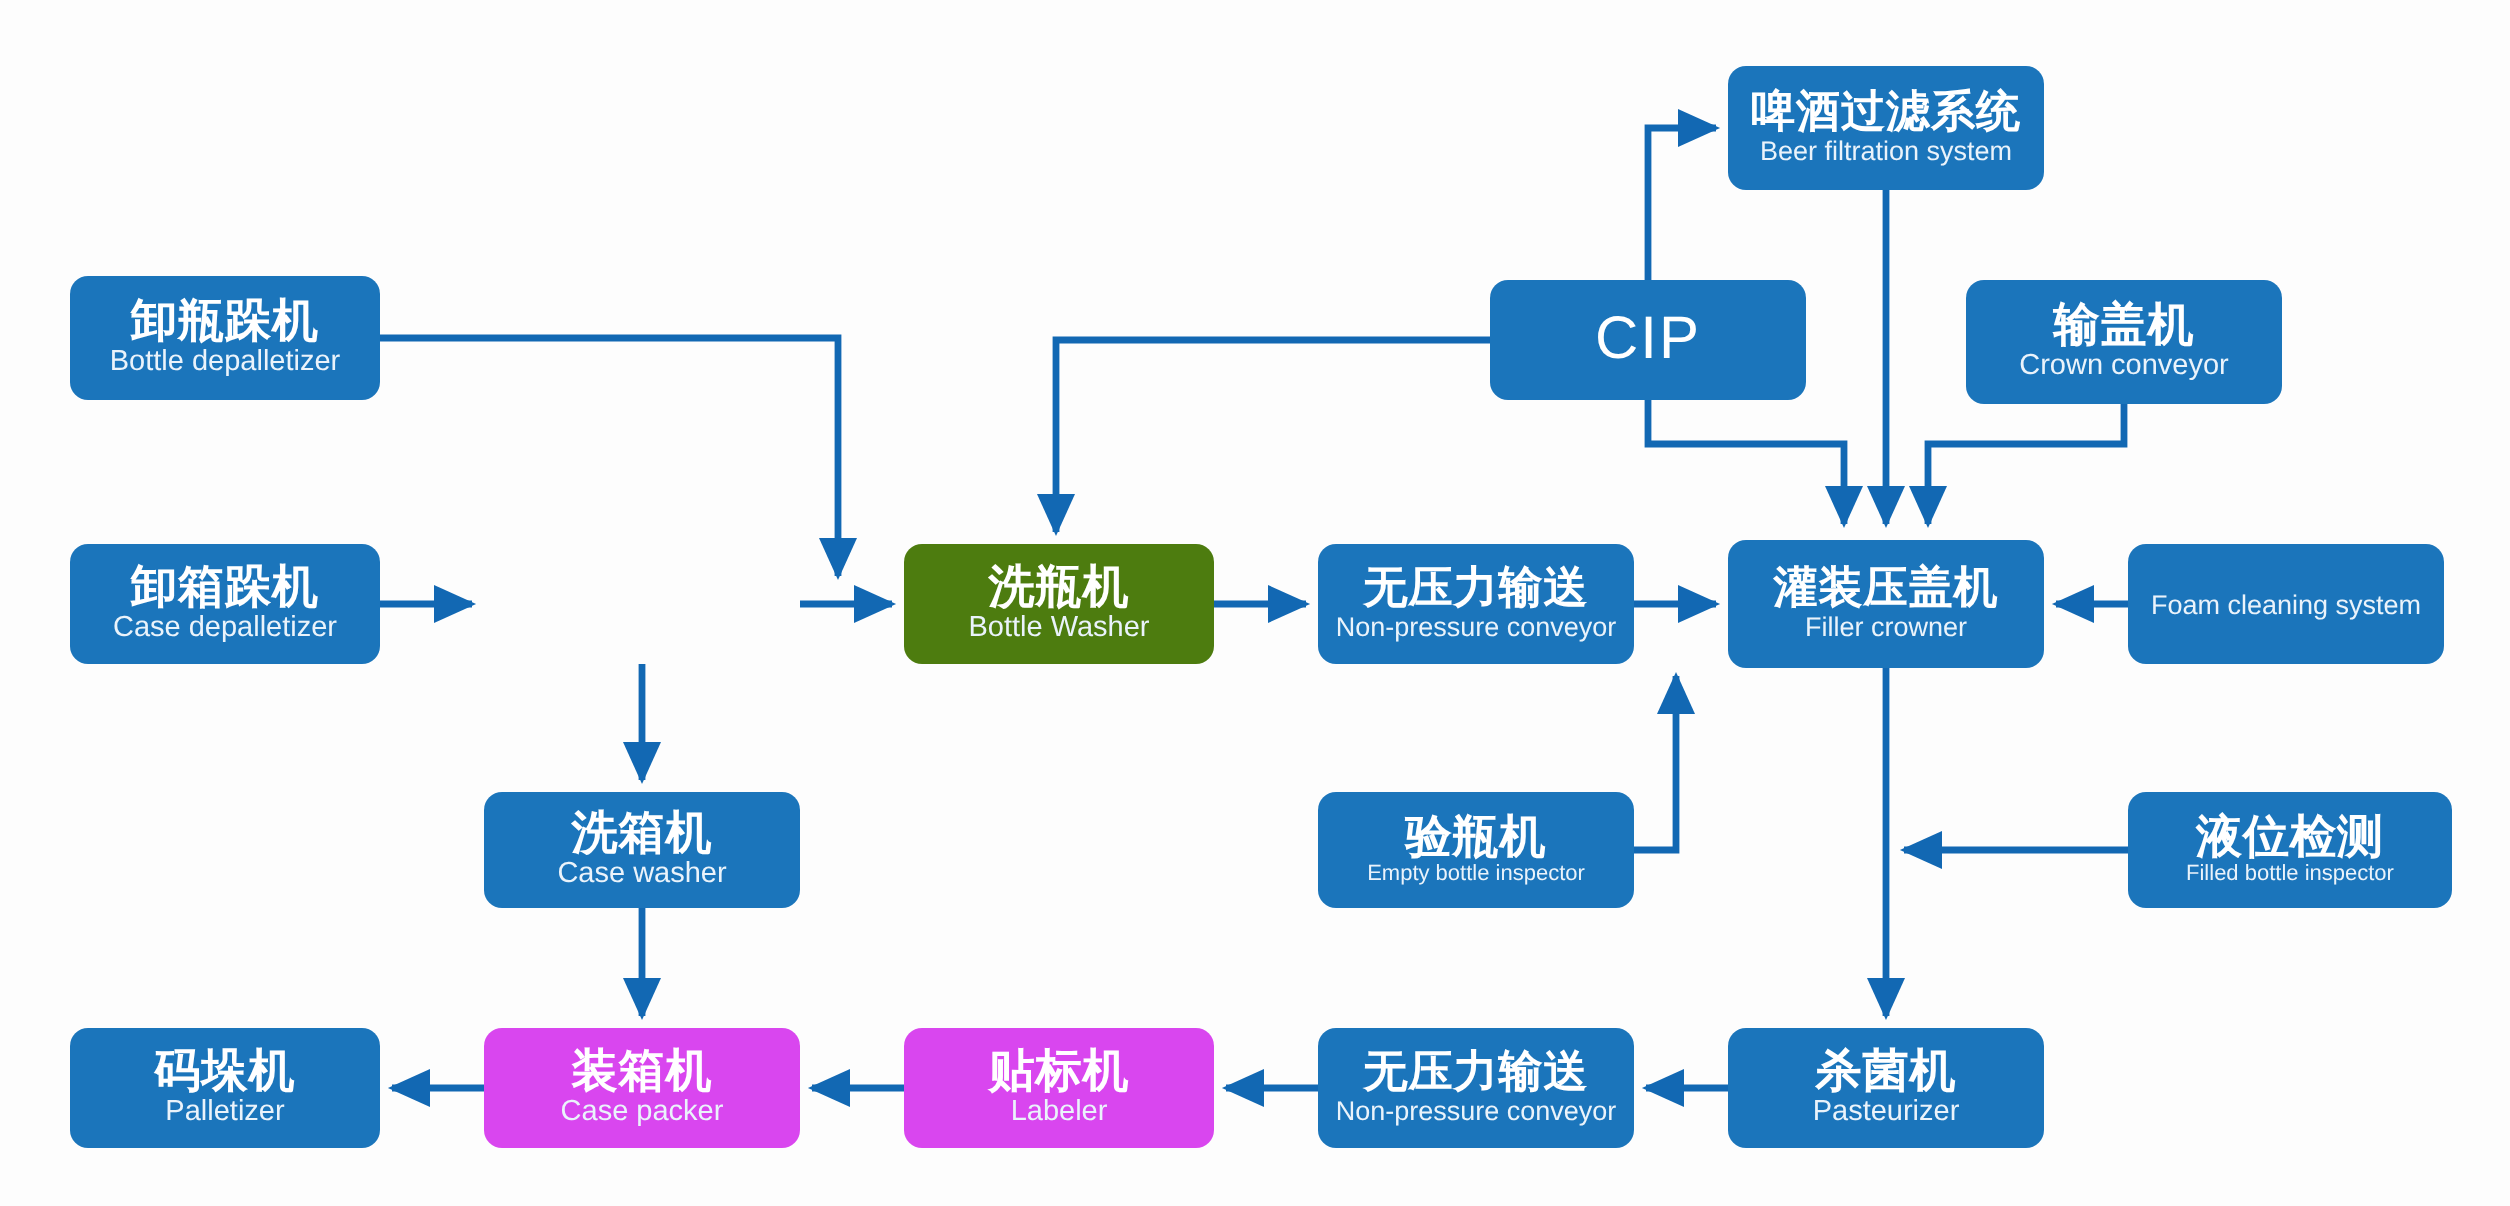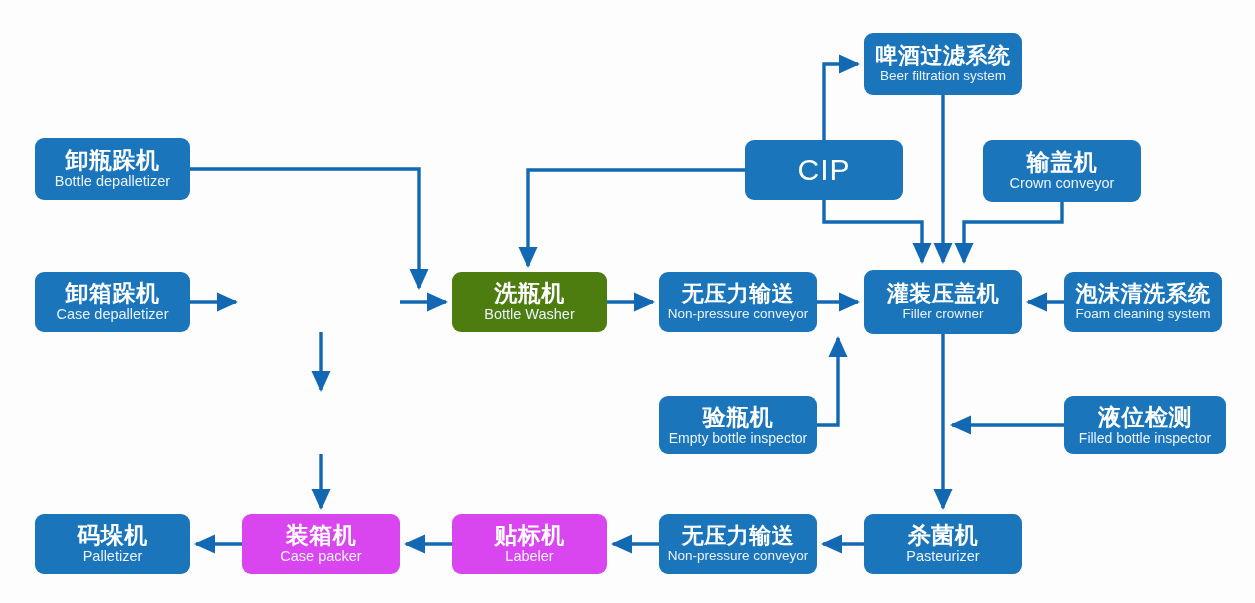--- a/index.html
+++ b/index.html
@@ -51,21 +51,21 @@
     color: #eaf3fb;
     margin-top: 2px;
   }
   .node.single .cn {
     font-size: 30px;
     font-weight: normal;
     letter-spacing: 1px;
   }
   .node.wide .cn { font-size: 22px; }
   .node.wide .en { font-size: 13.5px; }
-  .node.small-en .en { font-size: 14px; }
+  .node.small-en .en { font-size: 11px; }
 </style>
 </head>
 <body>
 
 <div id="canvas" style="background: rgb(253, 253, 253);">
 
   <svg id="arrow-layer" viewBox="0 0 1255 603" xmlns="http://www.w3.org/2000/svg">
     <defs>
       <marker id="ah" markerWidth="7" markerHeight="7" refX="5.6" refY="3.1" orient="auto" markerUnits="strokeWidth">
         <path d="M0,0.3 L6.2,3.1 L0,5.9 z" fill="#1268b3"></path>
@@ -149,24 +149,27 @@
     <span class="cn">无压力输送</span>
     <span class="en">Non-pressure conveyor</span>
   </div>
 
   <div class="node wide" id="n-filler_crowner" style="left: 864px; top: 270px; width: 158px; height: 64px; background: rgb(27, 117, 187);">
     <span class="cn">灌装压盖机</span>
     <span class="en">Filler  crowner</span>
   </div>
 
   <div class="node wide" id="n-foam_cleaning" style="left: 1064px; top: 272px; width: 158px; height: 60px; background: rgb(27, 117, 187);">
-    <span class="cn">泡沫清洗系统</span>
     <span class="en">Foam cleaning system</span>
   </div>
 
+  <div class="node" id="n-case_washer" style="left: 242px; top: 396px; width: 158px; height: 58px; background: rgb(27, 117, 187);">
+    <span class="cn">洗箱机</span>
+    <span class="en">Case washer</span>
+  </div>
 
   <div class="node small-en" id="n-empty_inspector" style="left: 659px; top: 396px; width: 158px; height: 58px; background: rgb(27, 117, 187);">
     <span class="cn">验瓶机</span>
     <span class="en">Empty bottle inspector</span>
   </div>
 
   <div class="node small-en" id="n-filled_inspector" style="left: 1064px; top: 396px; width: 162px; height: 58px; background: rgb(27, 117, 187);">
     <span class="cn">液位检测</span>
     <span class="en">Filled bottle inspector</span>
   </div>

